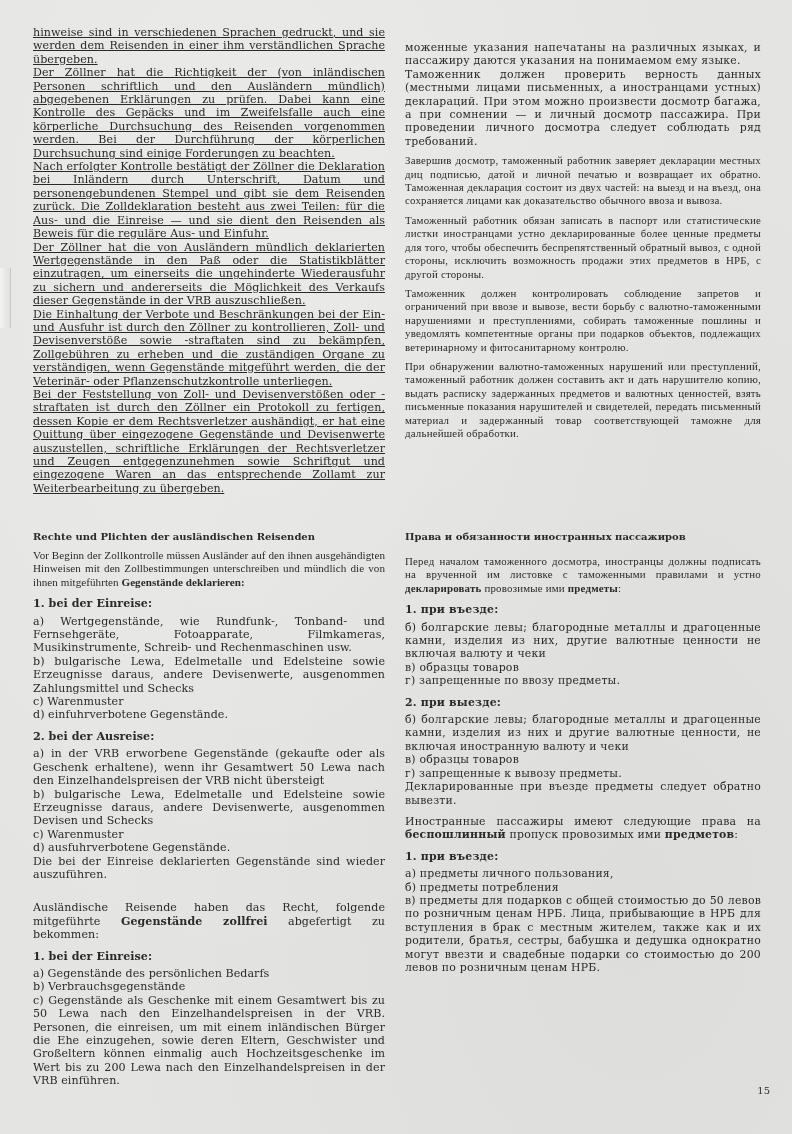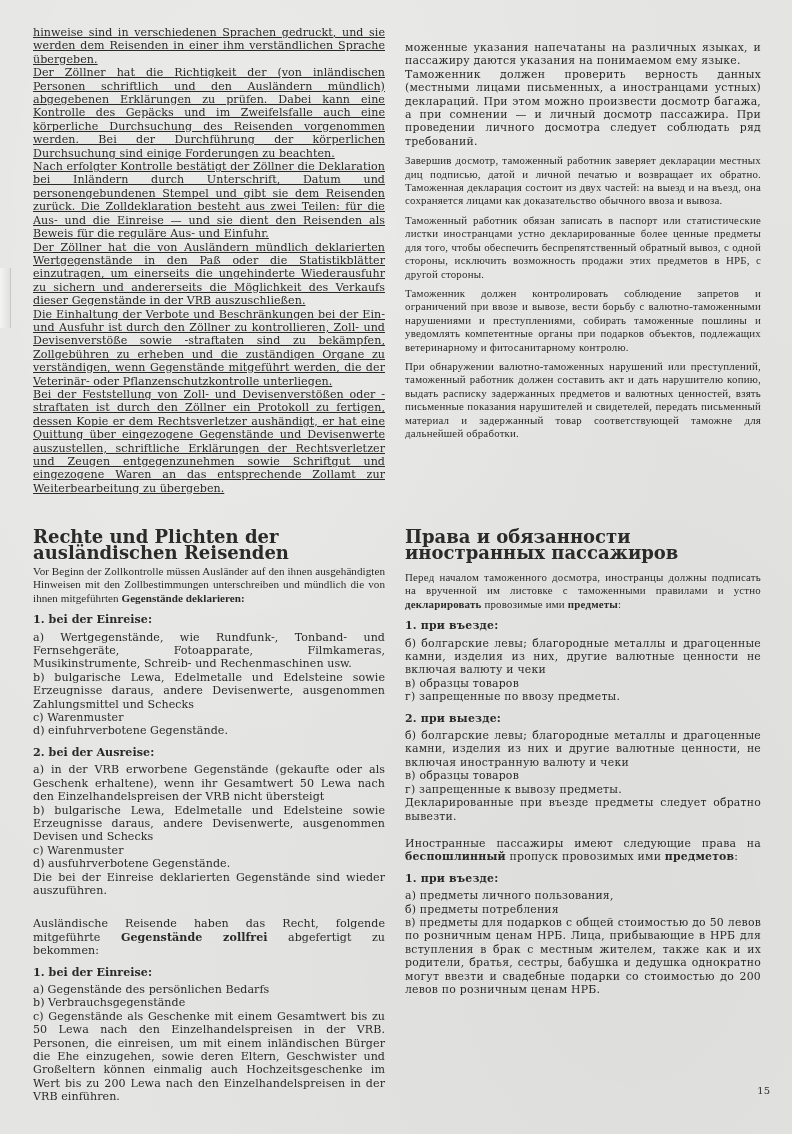--- a/index.html
+++ b/index.html
@@ -24,21 +24,21 @@
       text-align: justify;
       letter-spacing: 0.05px;
     }
     .col.left { left: 33px; width: 352px; }
     .col.right { left: 405px; width: 356px; }
     .col.russian { font-family: "DejaVu Serif", "Liberation Serif", serif; font-size: 10.9px; letter-spacing: 0.2px; }
     .col.german { font-family: "DejaVu Serif", "Liberation Serif", serif; }
     p { margin: 0; }
     .gap { margin-top: 6px; font-family: Liberation Serif, serif; }
     .h2 {
-      font-weight: bold; font-size: 18px; line-height: 16px;
+      font-weight: bold; font-size: 10px; line-height: 16px;
       margin: 0; text-align: left; letter-spacing: 0;
     }
     .sub { font-weight: bold; margin: 8px 0 4px 0; text-align: left; }
     b { font-weight: bold; }
     .pagenum {
       position: absolute; right: 22px; top: 1085px;
       font-size: 10px; font-family: "DejaVu Serif", serif; color: #333;
     }
     .crease {
       position: absolute; left: 0; top: 268px; width: 10px; height: 60px;
@@ -103,21 +103,21 @@
     <p>б) болгарские левы; благородные металлы и драгоценные камни, изделия из них, другие валютные ценности не включая валюту и чеки</p>
     <p>в) образцы товаров</p>
     <p>г) запрещенные по ввозу предметы.</p>
 
     <p class="sub">2. при выезде:</p>
     <p>б) болгарские левы; благородные металлы и драгоценные камни, изделия из них и другие валютные ценности, не включая иностранную валюту и чеки</p>
     <p>в) образцы товаров</p>
     <p>г) запрещенные к вывозу предметы.</p>
     <p>Декларированные при въезде предметы следует обратно вывезти.</p>
 
-    <p style="margin-top:14px;"><span>Иностранные пассажиры имеют следующие права на </span><b>беспошлинный</b><span> пропуск провозимых ими </span><b>предметов</b><span>:</span></p>
+    <p style="margin-top:8px;"><span>Иностранные пассажиры имеют следующие права на </span><b>беспошлинный</b><span> пропуск провозимых ими </span><b>предметов</b><span>:</span></p>
 
     <p class="sub">1. при въезде:</p>
     <p>а) предметы личного пользования,</p>
     <p>б) предметы потребления</p>
     <p>в) предметы для подарков с общей стоимостью до 50 левов по розничным ценам НРБ. Лица, прибывающие в НРБ для вступления в брак с местным жителем, также как и их родители, братья, сестры, бабушка и дедушка однократно могут ввезти и свадебные подарки со стоимостью до 200 левов по розничным ценам НРБ.</p>
   </div>
 
   <div class="pagenum">15</div>
 </div>
 

